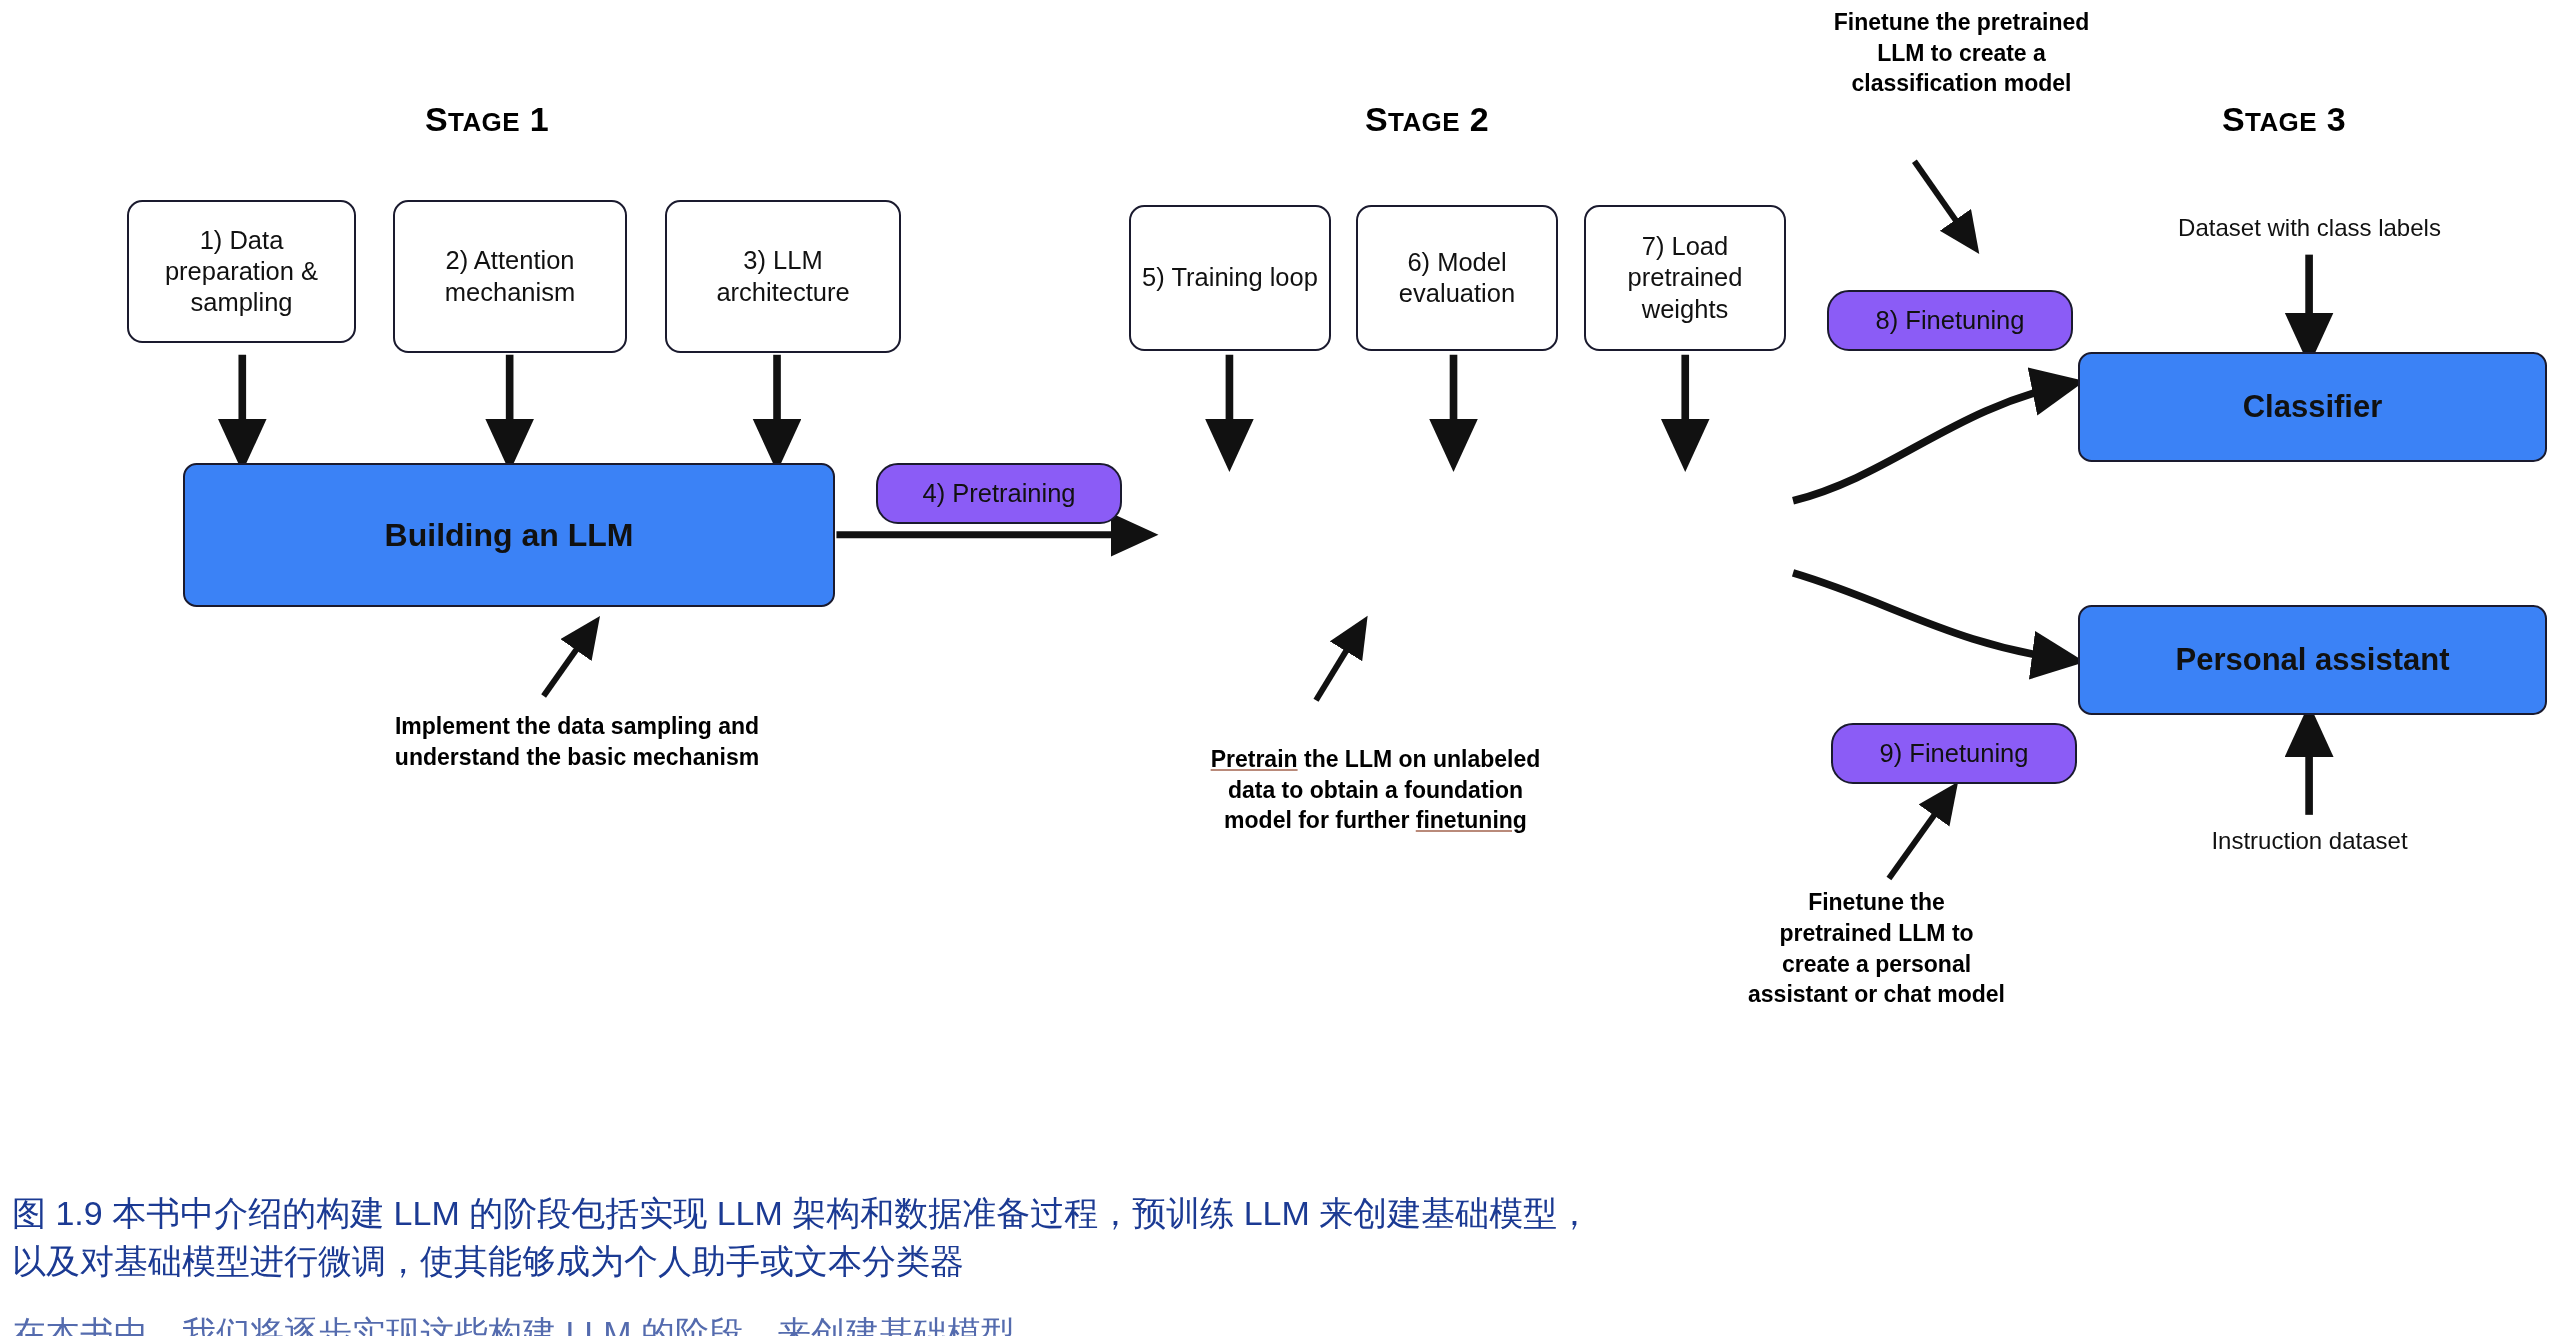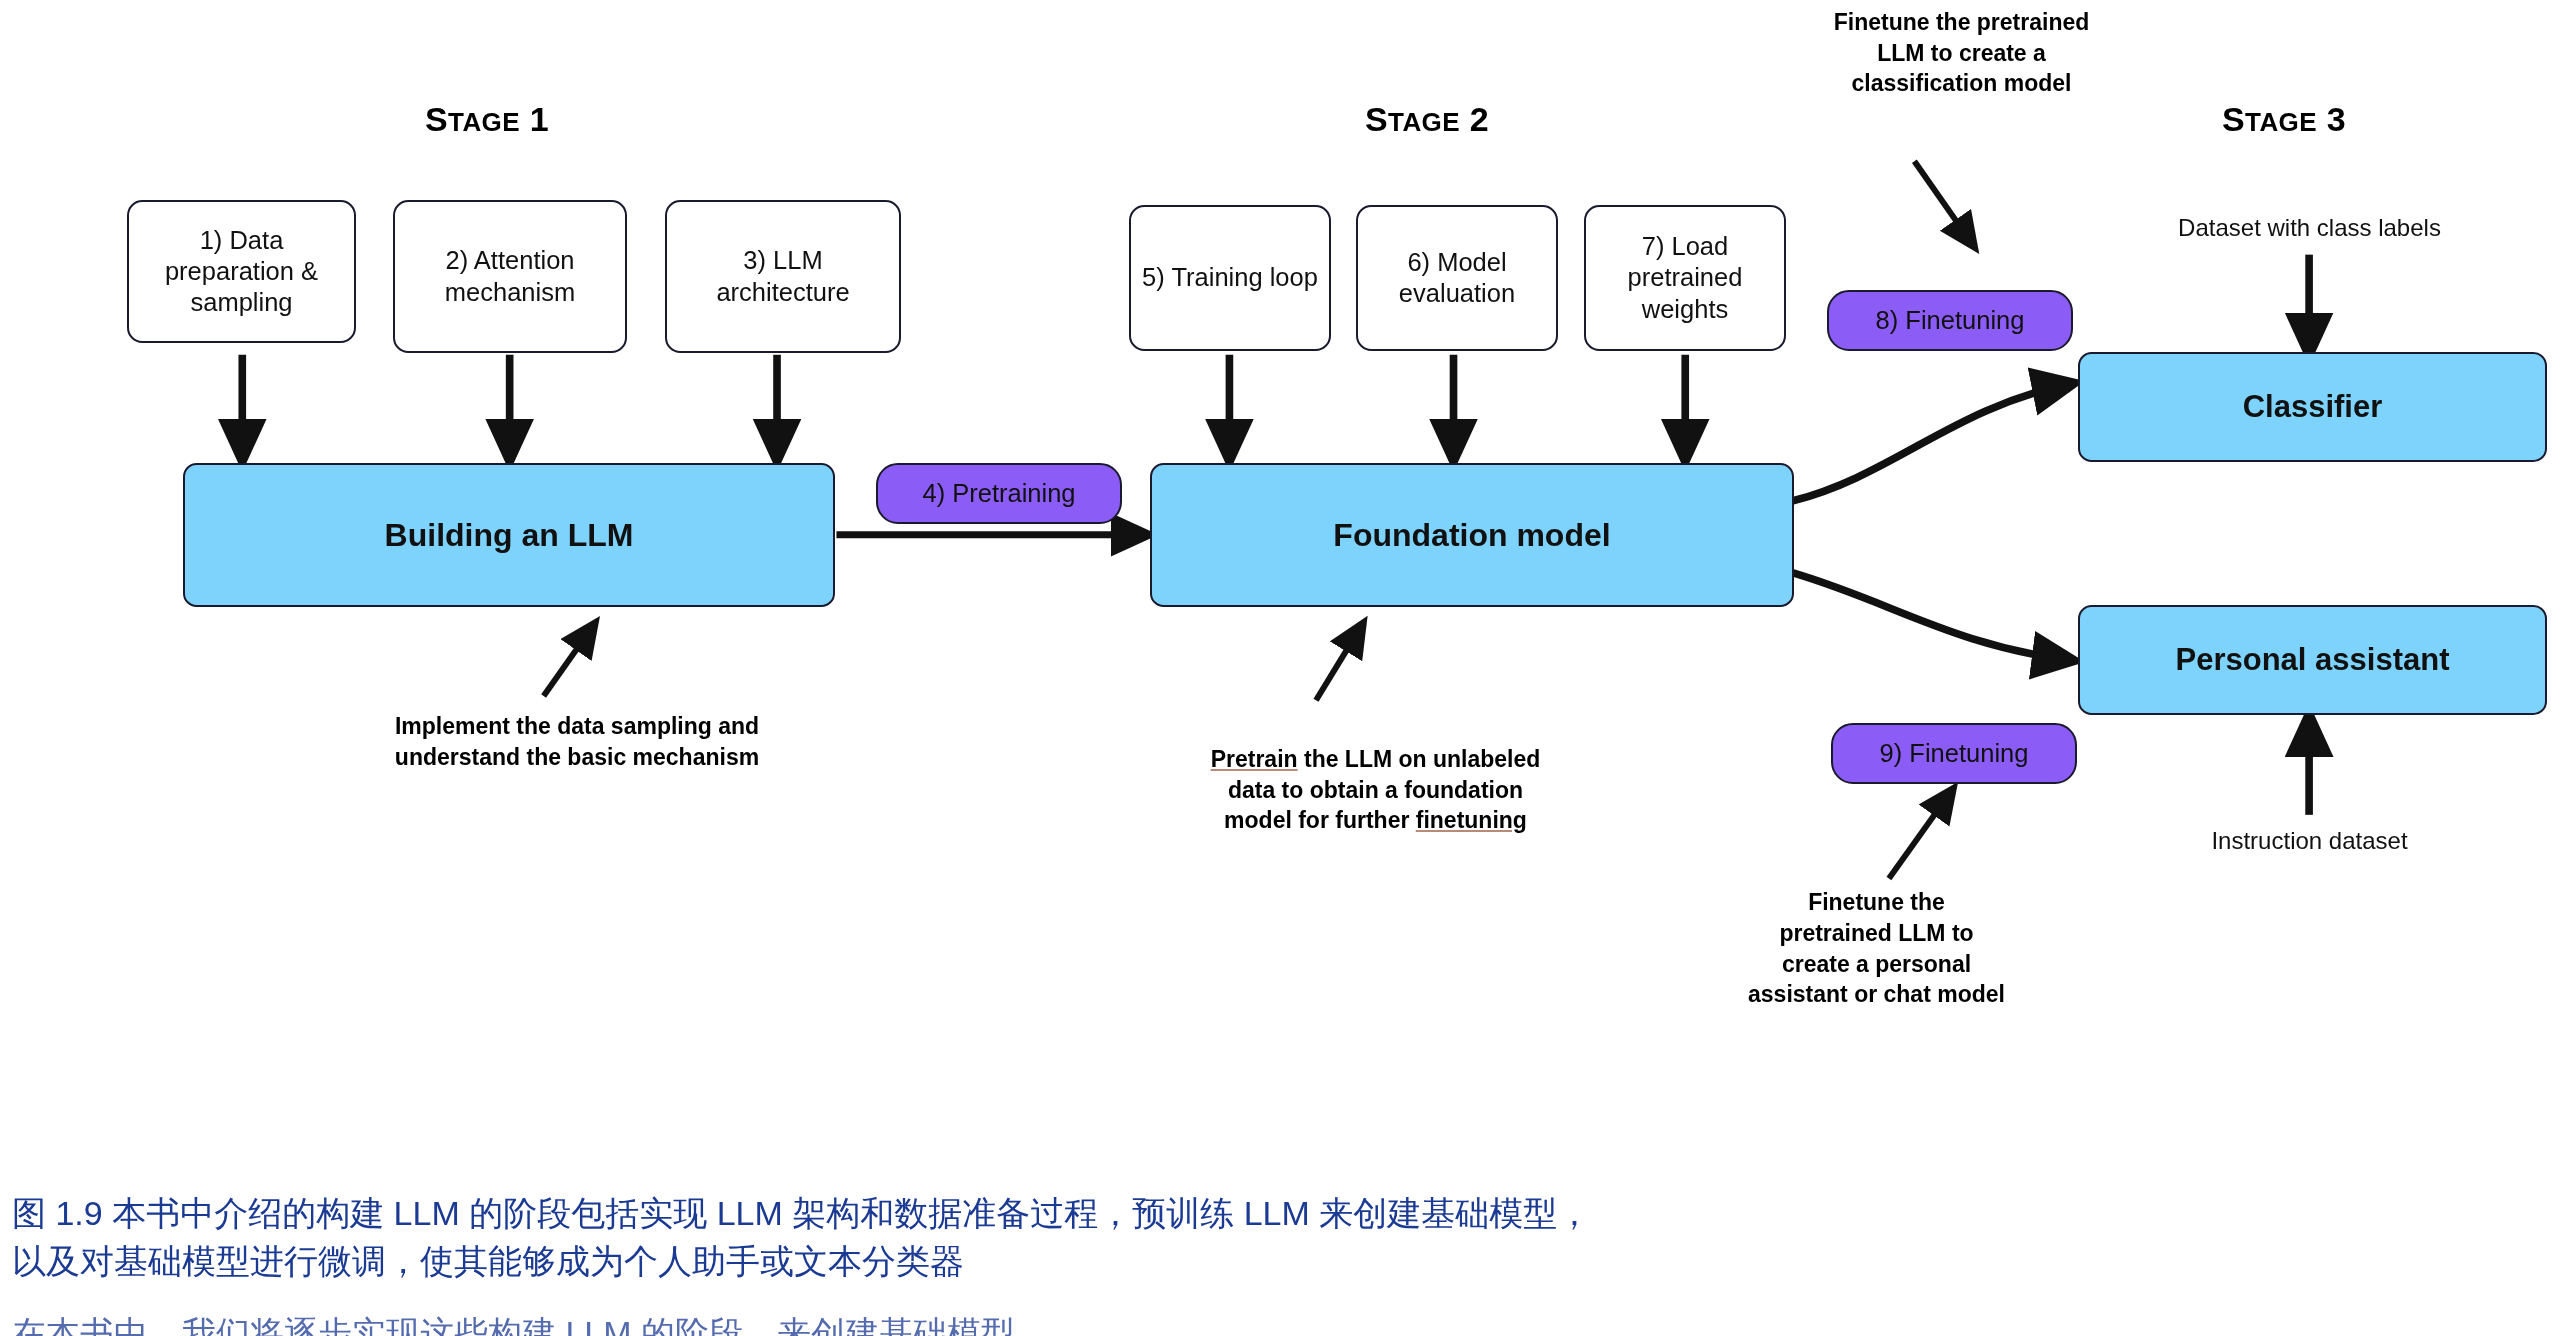--- a/index.html
+++ b/index.html
@@ -67,21 +67,21 @@
     font-size: 25.5px;
     color: #111;
     padding: 3.4px 12px;
     white-space: nowrap;
   }
 
   
   .blue-box {
     border: 2.5px solid #1a1a2e;
     border-radius: 13.6px;
-    background: #7dd3fc;
+    background: #3b82f6;
     box-sizing: border-box;
     display: flex;
     align-items: center;
     justify-content: center;
     text-align: center;
     font-weight: bold;
     font-size: 32px;
     color: #111;
   }
   .blue-box.small-text { font-size: 31px; }
@@ -198,21 +198,20 @@
 evaluation</div>
   <div class="abs step-box" style="left:1584px; top:205px; width:202px; height:146px;">7) Load
 pretrained
 weights</div>
 
   <div class="abs step-pill" style="left:876px; top:463px; width:246px; height:61px;">4) Pretraining</div>
   <div class="abs step-pill" style="left:1827px; top:290px; width:246px; height:61px;">8) Finetuning</div>
   <div class="abs step-pill" style="left:1831px; top:723px; width:246px; height:61px;">9) Finetuning</div>
 
   <div class="abs blue-box" style="left:183px; top:463px; width:652px; height:144px;">Building an LLM</div>
-  <div class="abs blue-box" style="left:1150px; top:463px; width:644px; height:144px;">Foundation model</div>
   <div class="abs blue-box small-text" style="left:2078px; top:352px; width:469px; height:110px;">Classifier</div>
   <div class="abs blue-box small-text" style="left:2078px; top:605px; width:469px; height:110px;">Personal assistant</div>
 
   <div class="abs anno" style="left:280px; top:711px; width:594px;">Implement the data sampling and
 understand the basic mechanism</div>
 
   <div class="abs anno" style="left:1104px; top:713px; width:543px;">
     <span class="underlined-word">Pretrain</span><span> the LLM on unlabeled
 data to obtain a foundation
 model for further </span><span class="underlined-word">finetuning</span>

